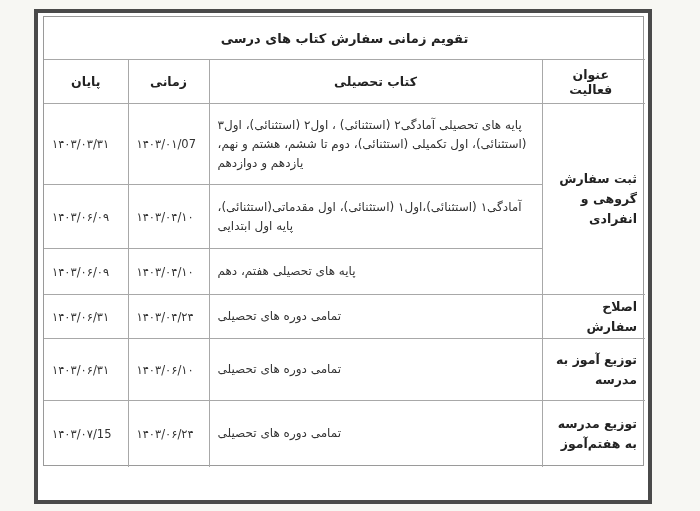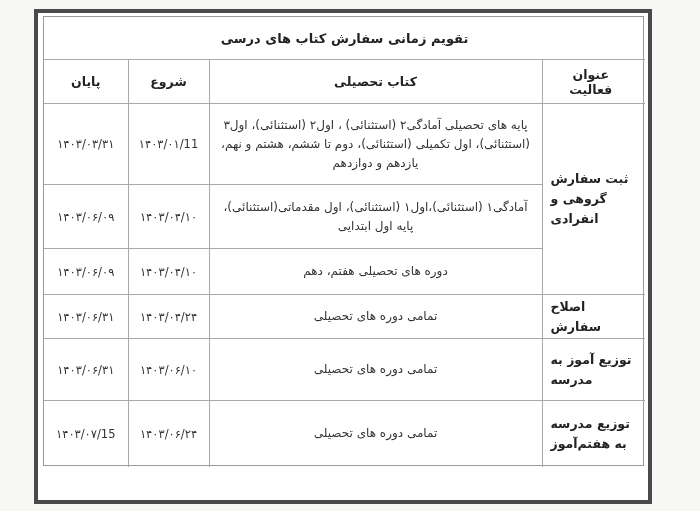--- a/index.html
+++ b/index.html
@@ -60,33 +60,32 @@
       font-size: 12.5px;
       font-weight: bold;
       text-align: center;
       height: 43px;
       color: #222;
     }
     .head-cell.activity { padding-right: 14px; }
     .activity-cell {
       font-size: 12.5px;
       font-weight: bold;
-      text-align: left;
+      text-align: right;
       color: #222;
       line-height: 20px;
     }
     .period-cell {
       font-size: 12px;
-      text-align: center;
+      text-align: left;
       line-height: 19px;
       color: #333;
     }
     .date-cell {
       font-size: 11.5px;
-      text-align: center;
       color: #333;
       direction: ltr;
       letter-spacing: 0.5px;
     }
     col.c-activity { width: 103px; }
     col.c-period { width: 333px; }
     col.c-start { width: 81px; }
     col.c-end { width: 84px; }
   </style>
 </head>
@@ -101,37 +100,37 @@
         <col class="c-start">
         <col class="c-end">
       </colgroup>
       <tbody>
           <tr>
         <th colspan="4" class="title-cell">تقویم زمانی سفارش کتاب های درسی</th>
       </tr>
       <tr>
         <th class="head-cell activity">عنوان فعالیت</th>
         <th class="head-cell">کتاب تحصیلی</th>
-        <th class="head-cell">شروع</th>
+        <th class="head-cell">زمانی</th>
         <th class="head-cell">پایان</th>
       </tr>
 
       <tr style="height:81px">
         <td rowspan="3" class="activity-cell">ثبت سفارش گروهی و انفرادی</td>
         <td class="period-cell">پایه های تحصیلی آمادگی۲ (استثنائی) ، اول۲ (استثنائی)، اول۳ (استثنائی)، اول تکمیلی (استثنائی)، دوم تا ششم، هشتم و نهم، یازدهم و دوازدهم</td>
-        <td class="date-cell">۱۴۰۳/۰۱/11</td>
+        <td class="date-cell">۱۴۰۳/۰۱/07</td>
         <td class="date-cell">۱۴۰۳/۰۳/۳۱</td>
       </tr>
       <tr style="height:64px">
         <td class="period-cell">آمادگی۱ (استثنائی)،اول۱ (استثنائی)، اول مقدماتی(استثنائی)، پایه اول ابتدایی</td>
         <td class="date-cell">۱۴۰۳/۰۴/۱۰</td>
         <td class="date-cell">۱۴۰۳/۰۶/۰۹</td>
       </tr>
       <tr style="height:46px">
-        <td class="period-cell">دوره های تحصیلی هفتم، دهم</td>
+        <td class="period-cell">پایه های تحصیلی هفتم، دهم</td>
         <td class="date-cell">۱۴۰۳/۰۴/۱۰</td>
         <td class="date-cell">۱۴۰۳/۰۶/۰۹</td>
       </tr>
 
       <tr style="height:44px">
         <td class="activity-cell">اصلاح سفارش</td>
         <td class="period-cell">تمامی دوره های تحصیلی</td>
         <td class="date-cell">۱۴۰۳/۰۴/۲۴</td>
         <td class="date-cell">۱۴۰۳/۰۶/۳۱</td>
       </tr>

